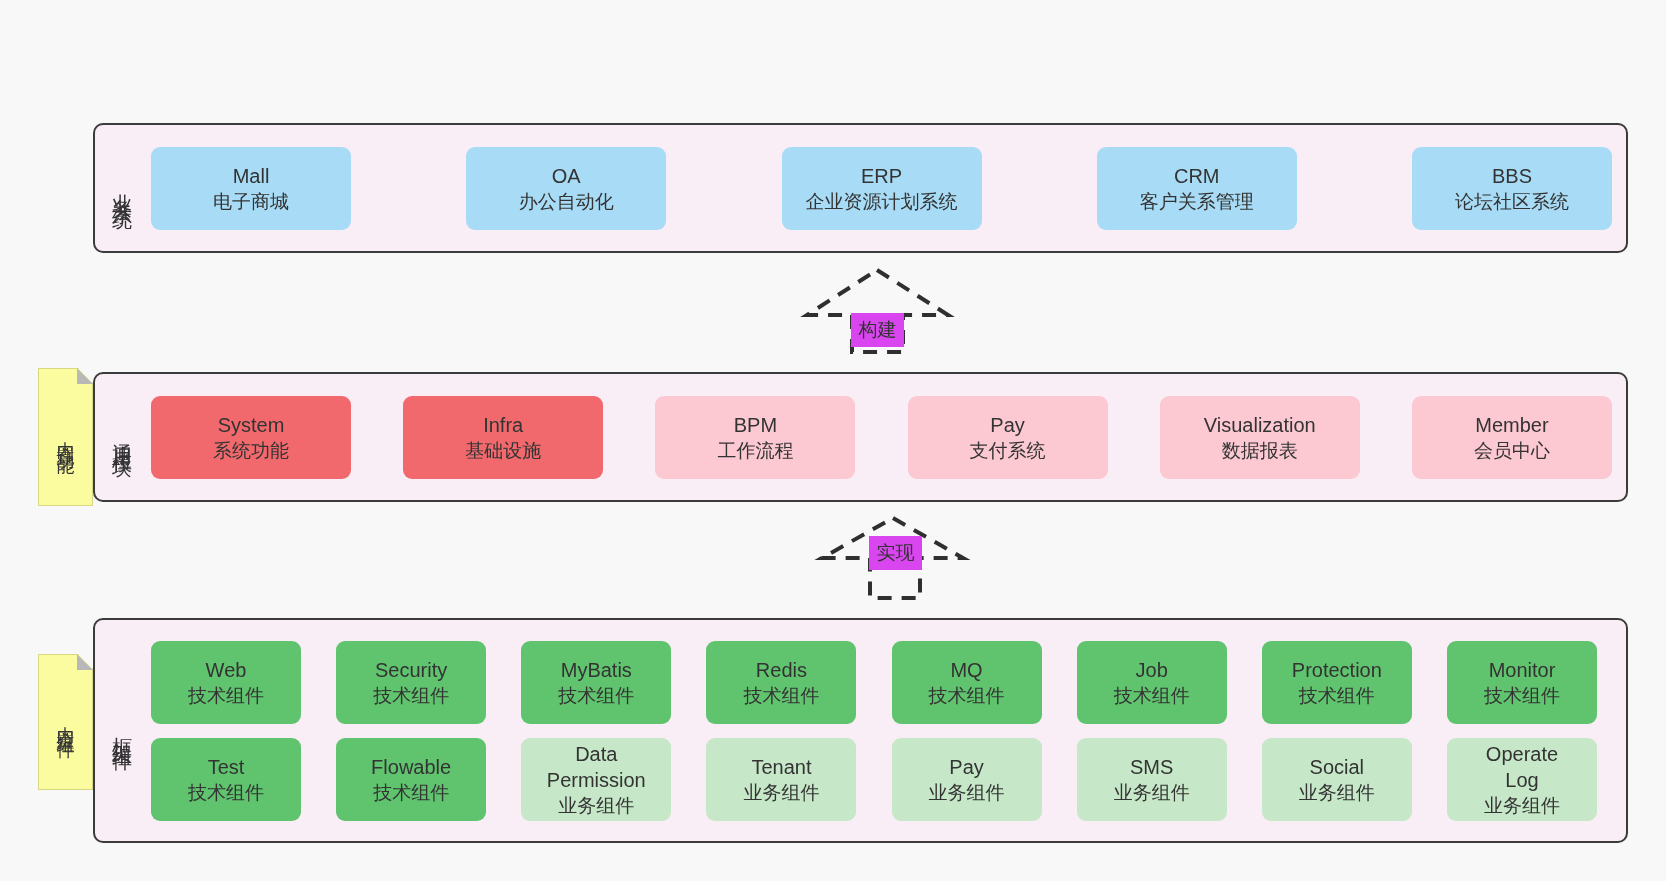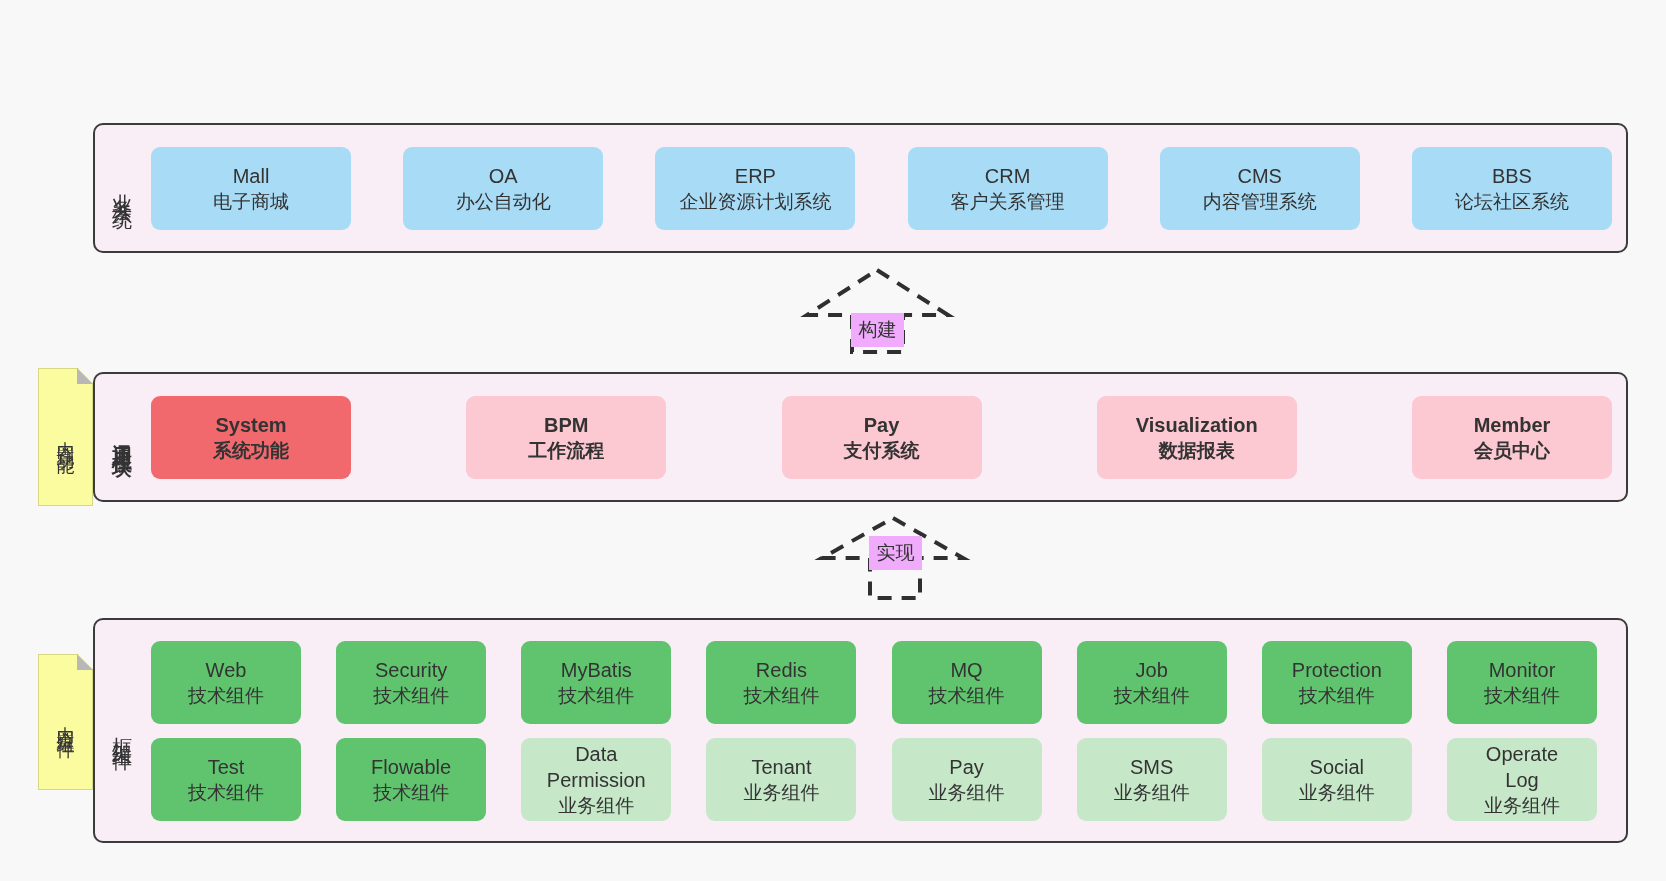--- a/index.html
+++ b/index.html
@@ -3,21 +3,21 @@
 <meta charset="utf-8">
 <style>
   html,body{margin:0;padding:0;background:#f8f8f8;}
   body{font-family:"Liberation Sans","DejaVu Sans",sans-serif;color:#333;}
   .canvas{position:relative;width:1666px;height:881px;background:#f8f8f8;overflow:hidden;}
 
   
   .band{position:absolute;left:93px;width:1535px;background:#f9edf6;border:2px solid #3b3b3b;
         border-radius:10px;box-sizing:border-box;display:flex;align-items:stretch;}
   .band-1{top:123px;height:130px;}
-  .band-2{top:372px;height:130px;font-weight:bold;}
+  .band-2{top:372px;height:130px;}
   .band-3{top:618px;height:225px;}
   .band-label{width:56px;flex:0 0 56px;display:flex;align-items:center;justify-content:center;
         writing-mode:vertical-rl;text-orientation:upright;font-size:20px;letter-spacing:5px;color:#333;}
   .band-content{flex:1;display:flex;align-items:center;justify-content:space-between;padding-right:14px;}
   .band-content.two-rows{flex-direction:column;justify-content:center;gap:14px;padding-right:29px;}
   .row{display:flex;width:100%;justify-content:space-between;}
 
   
   .box{height:83px;border-radius:9px;display:flex;flex-direction:column;align-items:center;
        justify-content:center;text-align:center;color:#333;box-sizing:border-box;padding:0 20px;}
@@ -39,21 +39,21 @@
   .sticky-1{top:368px;height:138px;}
   .sticky-2{top:654px;height:136px;}
   .fold{position:absolute;width:16px;height:16px;background:#b8b8b8;
         clip-path:polygon(0 0,100% 100%,0 100%);}
   .fold-1{left:77px;top:368px;}
   .fold-2{left:77px;top:654px;}
 
   
   .arrow-svg{position:absolute;overflow:visible;}
   .arrow-svg polygon{fill:none;stroke:#2f2f2f;stroke-width:4;stroke-dasharray:14 10;}
-  .arrow-label{position:absolute;background:#f0abfc;display:flex;align-items:center;justify-content:center;
+  .arrow-label{position:absolute;background:#d946ef;display:flex;align-items:center;justify-content:center;
         font-size:19px;color:#333;}
   .arrow-label-1{left:851px;top:313px;width:53px;height:34px;}
   .arrow-label-2{left:869px;top:536px;width:53px;height:34px;}
 </style>
 </head>
 <body>
 
 <div class="canvas">
 
   <section class="band band-1">
@@ -69,24 +69,20 @@
       </div>
       <div class="box w-lg blue">
         <div class="en">ERP</div>
         <div class="zh">企业资源计划系统</div>
       </div>
       <div class="box w-lg blue">
         <div class="en">CRM</div>
         <div class="zh">客户关系管理</div>
       </div>
       <div class="box w-lg blue">
-        <div class="en">CMS</div>
-        <div class="zh">内容管理系统</div>
-      </div>
-      <div class="box w-lg blue">
         <div class="en">BBS</div>
         <div class="zh">论坛社区系统</div>
       </div>
     </div>
   </section>
 
   <svg class="arrow-svg" style="left:798px;top:263px;" width="158" height="95" viewBox="0 0 158 95">
     <polygon points="79,7 150,52 105,52 105,89 54,89 54,52 9,52"></polygon>
   </svg>
   <div class="arrow-label arrow-label-1">构建</div>
@@ -94,20 +90,24 @@
   <div class="sticky sticky-1">内置功能</div>
   <div class="fold fold-1"></div>
 
   <section class="band band-2">
     <div class="band-label">通用模块</div>
     <div class="band-content">
       <div class="box w-lg red">
         <div class="en">System</div>
         <div class="zh">系统功能</div>
       </div>
+      <div class="box w-lg red">
+        <div class="en">Infra</div>
+        <div class="zh">基础设施</div>
+      </div>
       <div class="box w-lg pink">
         <div class="en">BPM</div>
         <div class="zh">工作流程</div>
       </div>
       <div class="box w-lg pink">
         <div class="en">Pay</div>
         <div class="zh">支付系统</div>
       </div>
       <div class="box w-lg pink">
         <div class="en">Visualization</div>

